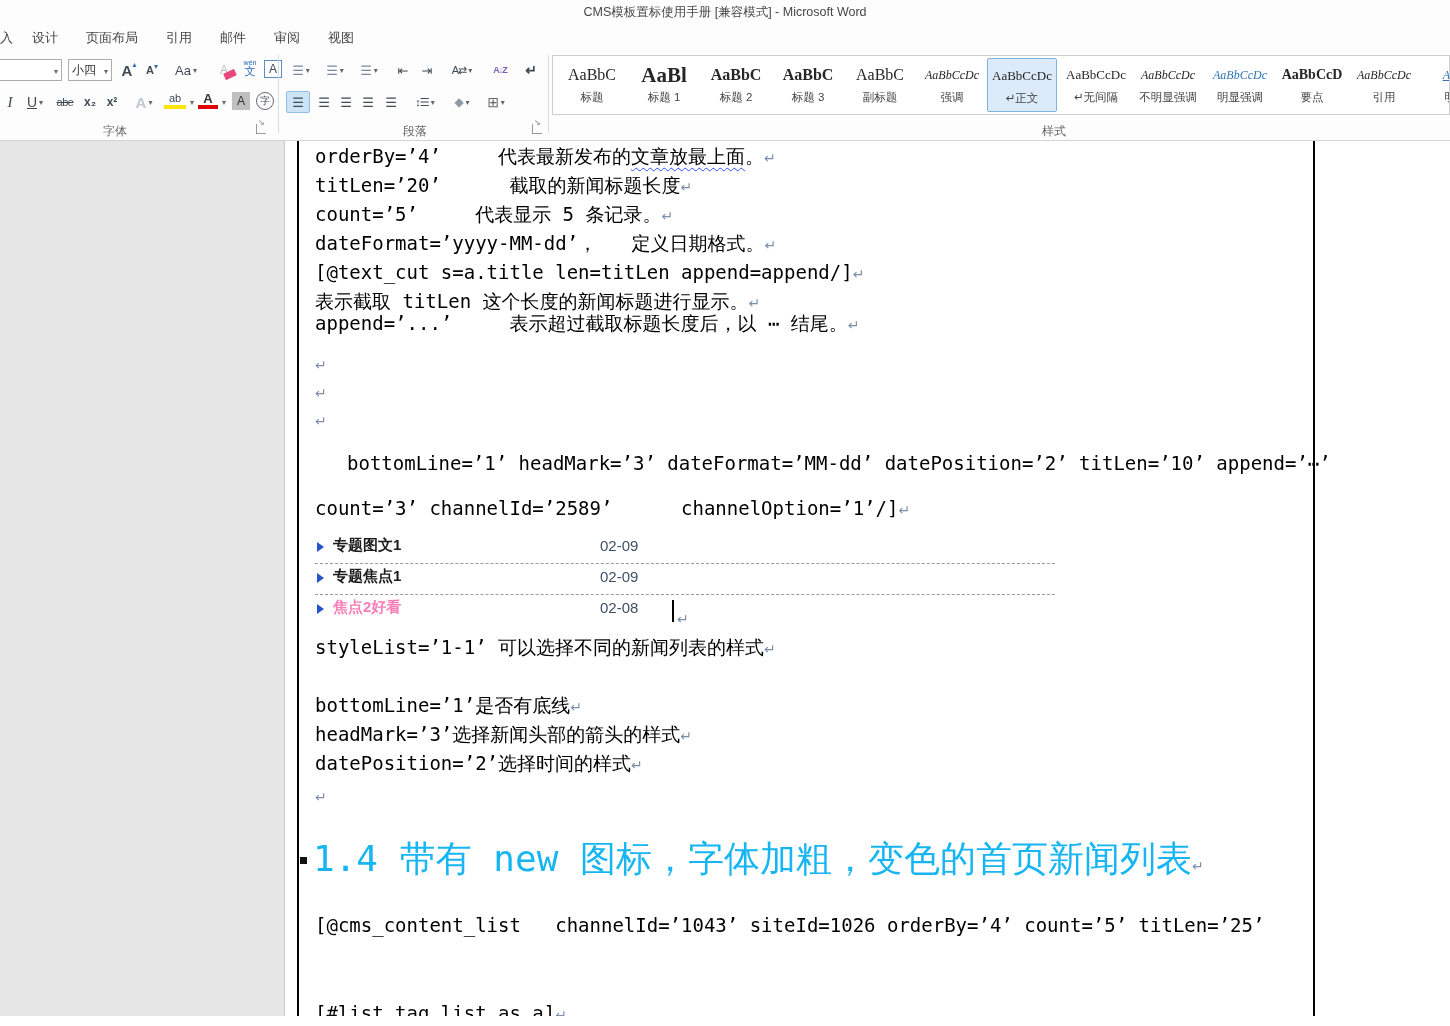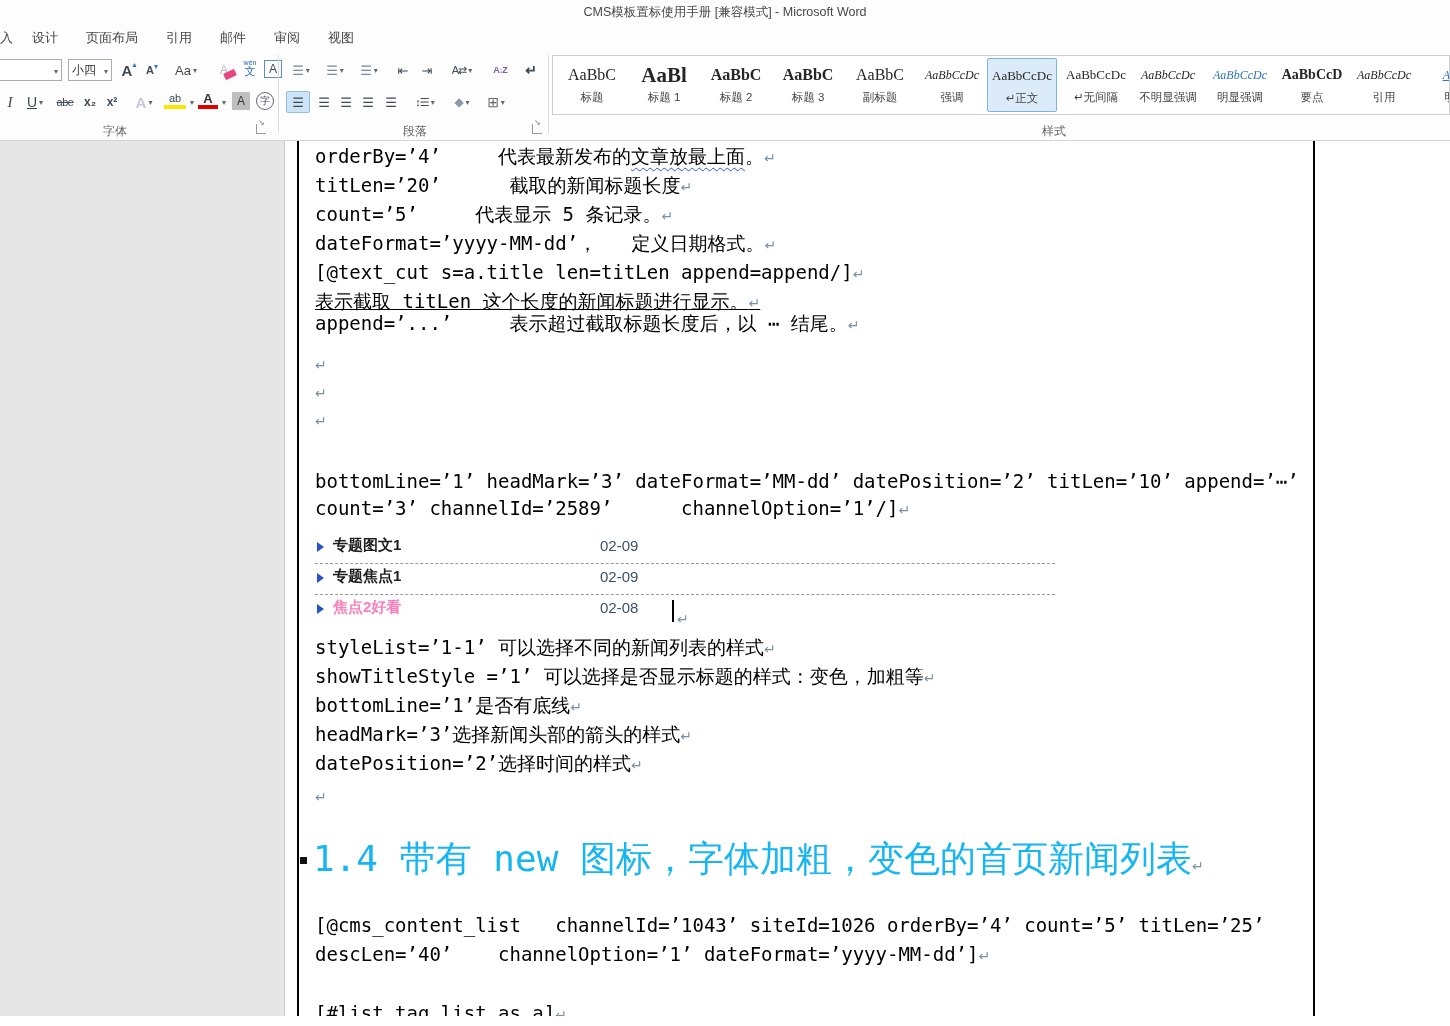--- a/index.html
+++ b/index.html
@@ -266,28 +266,28 @@
   <div class="docarea">
     <div class="page">
       <div class="tb-left"></div>
       <div class="tb-right"></div>
 
       <div class="dl" style="top:3px;"><span>orderBy=’4’     代表最新发布的</span><span class="wavy">文章放最上面</span><span>。</span><span class="pm">↵</span></div>
       <div class="dl" style="top:32px;"><span>titLen=’20’      截取的新闻标题长度</span><span class="pm">↵</span></div>
       <div class="dl" style="top:61px;"><span>count=’5’     代表显示 5 条记录。</span><span class="pm">↵</span></div>
       <div class="dl" style="top:119px;"><span>[@text_cut s=a.title len=titLen append=append/]</span><span class="pm">↵</span></div>
       <div class="dl" style="top:90px;"><span>dateFormat=’yyyy-MM-dd’，   定义日期格式。</span><span class="pm">↵</span></div>
-      <div class="dl" style="top:148px;text-decoration:underline;"><span>表示截取 titLen 这个长度的新闻标题进行显示。</span><span class="pm">↵</span></div>
+      <div class="dl" style="top:148px;"><span>表示截取 titLen 这个长度的新闻标题进行显示。</span><span class="pm">↵</span></div>
       <div class="dl" style="top:170px;"><span>append=’...’     表示超过截取标题长度后，以 ⋯ 结尾。</span><span class="pm">↵</span></div>
 
       <span class="pm pm-abs" style="top:216px;">↵</span>
       <span class="pm pm-abs" style="top:244px;">↵</span>
       <span class="pm pm-abs" style="top:272px;">↵</span>
 
-      <div class="dl" style="top:328px;"><span>bottomLine=’1’ headMark=’3’ dateFormat=’MM-dd’ datePosition=’2’ titLen=’10’ append=’⋯’</span></div>
+      <div class="dl" style="top:310px;margin-left:32px;"><span>bottomLine=’1’ headMark=’3’ dateFormat=’MM-dd’ datePosition=’2’ titLen=’10’ append=’⋯’</span></div>
       <div class="dl" style="top:355px;"><span>count=’3’ channelId=’2589’      channelOption=’1’/]</span><span class="pm">↵</span></div>
 
       <div class="newslist">
         <div class="nrow">
           <span class="arrow"></span>
           <span class="ntitle">专题图文1</span>
           <span class="ndate">02-09</span>
         </div>
         <div class="nrow">
           <span class="arrow"></span>
@@ -298,31 +298,29 @@
           <span class="arrow"></span>
           <span class="ntitle">焦点2好看</span>
           <span class="ndate">02-08</span>
         </div>
       </div>
 
       <div class="caret"></div>
       <span class="pm caret-pm">↵</span>
 
       <div class="dl" style="top:494px;"><span>styleList=’1-1’ 可以选择不同的新闻列表的样式</span><span class="pm">↵</span></div>
-      <div class="dl" style="top:523px;"><span>showTitleStyle =’1’ 可以选择是否显示标题的样式：变色，加粗等</span><span class="pm">↵</span></div>
       <div class="dl" style="top:552px;"><span>bottomLine=’1’是否有底线</span><span class="pm">↵</span></div>
       <div class="dl" style="top:581px;"><span>headMark=’3’选择新闻头部的箭头的样式</span><span class="pm">↵</span></div>
       <div class="dl" style="top:610px;"><span>datePosition=’2’选择时间的样式</span><span class="pm">↵</span></div>
 
       <span class="pm pm-abs" style="top:648px;">↵</span>
 
       <div class="h14-bullet"></div>
       <div class="h14"><span>1.4 带有 new 图标，字体加粗，变色的首页新闻列表</span><span class="pm">↵</span></div>
 
       <div class="dl" style="top:772px;"><span>[@cms_content_list   channelId=’1043’ siteId=1026 orderBy=’4’ count=’5’ titLen=’25’</span></div>
-      <div class="dl" style="top:801px;"><span>descLen=’40’    channelOption=’1’ dateFormat=’yyyy-MM-dd’]</span><span class="pm">↵</span></div>
 
       <div class="dl" style="top:860px;"><span>[#list tag list as a]</span><span class="pm">↵</span></div>
     </div>
   </div>
 
 
 </div>
 
 </body></html>

